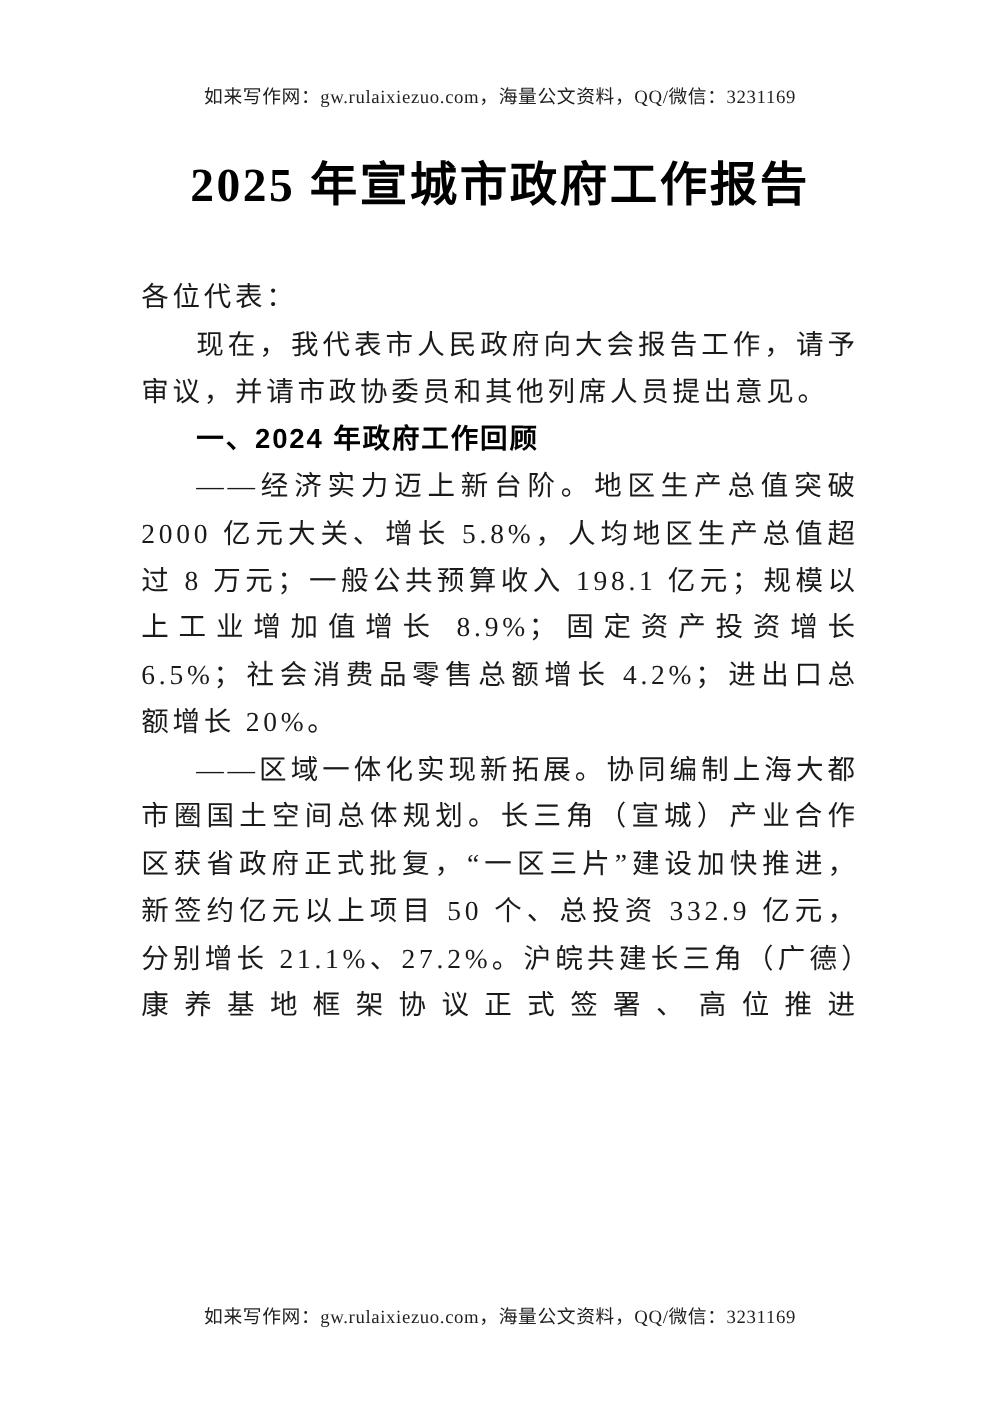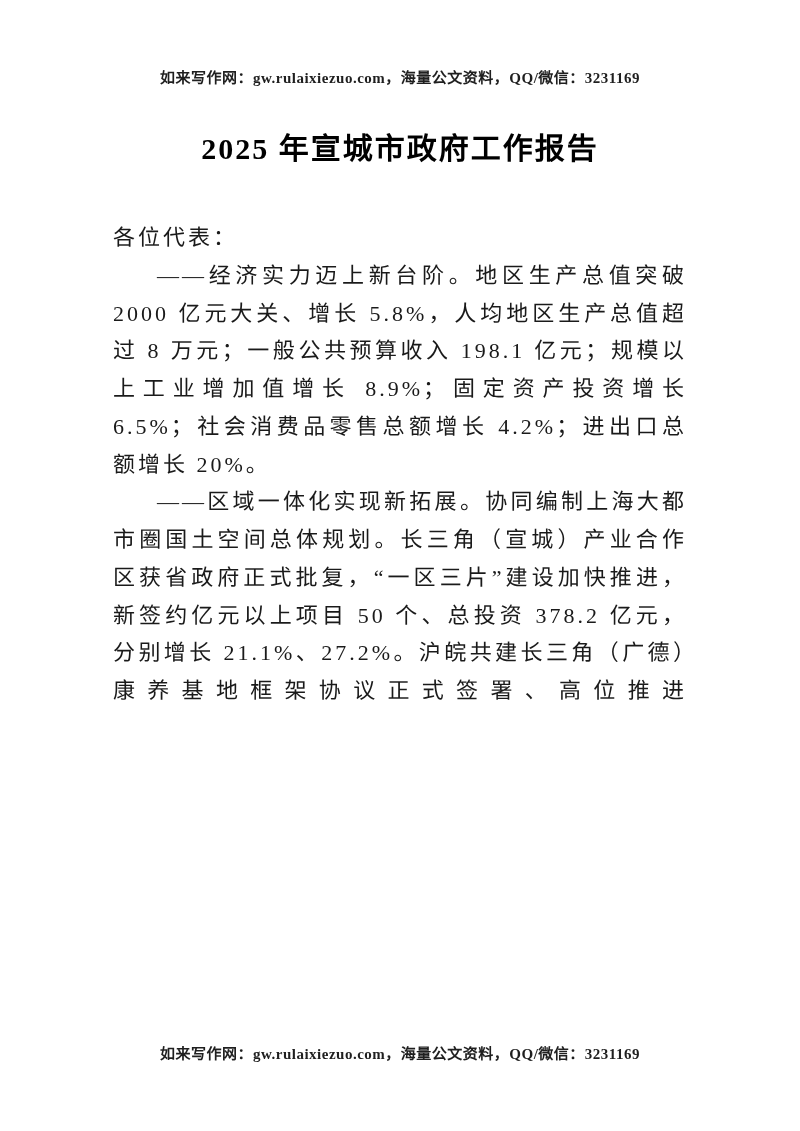--- a/index.html
+++ b/index.html
@@ -20,33 +20,32 @@
   .running-head {
     position: absolute;
     left: 0;
     width: 100%;
     text-align: center;
     font-size: 15px;
     line-height: 20px;
     letter-spacing: 0.5px;
     color: #1f1f1f;
     white-space: nowrap;
-    font-weight: bold;
   }
   .running-head.top { top: 68px; }
   .running-head.bottom { top: 1044px; }
   .doc-title {
     position: absolute;
     top: 126px;
     left: 0;
     width: 100%;
     margin: 0;
     text-align: center;
     font-family: "Liberation Serif", "DejaVu Serif", serif;
-    font-size: 30px;
+    font-size: 38px;
     font-weight: 700;
     letter-spacing: 2px;
     line-height: 46px;
     color: #000000;
   }
   .doc-body {
     position: absolute;
     top: 219px;
     left: 113px;
     width: 574px;
@@ -81,24 +80,26 @@
 <div class="page">
 
   <div class="running-head top">如来写作网：gw.rulaixiezuo.com，海量公文资料，QQ/微信：3231169</div>
 
   <h1 class="doc-title">2025 年宣城市政府工作报告</h1>
 
   <div class="doc-body">
 
     <p class="salutation">各位代表：</p>
 
+    <p class="para-indent">现在，我代表市人民政府向大会报告工作，请予审议，并请市政协委员和其他列席人员提出意见。</p>
 
+    <p class="section-heading">一、2024 年政府工作回顾</p>
 
 
     <p class="para-indent">——经济实力迈上新台阶。地区生产总值突破 2000 亿元大关、增长 5.8%，人均地区生产总值超过 8 万元；一般公共预算收入 198.1 亿元；规模以上工业增加值增长 8.9%；固定资产投资增长 6.5%；社会消费品零售总额增长 4.2%；进出口总额增长 20%。</p>
 
-    <p class="para-indent cutoff">——区域一体化实现新拓展。协同编制上海大都市圈国土空间总体规划。长三角（宣城）产业合作区获省政府正式批复，“一区三片”建设加快推进，新签约亿元以上项目 50 个、总投资 378.2 亿元，分别增长 21.1%、27.2%。沪皖共建长三角（广德）康养基地框架协议正式签署、高位推进</p>
+    <p class="para-indent cutoff">——区域一体化实现新拓展。协同编制上海大都市圈国土空间总体规划。长三角（宣城）产业合作区获省政府正式批复，“一区三片”建设加快推进，新签约亿元以上项目 50 个、总投资 332.9 亿元，分别增长 21.1%、27.2%。沪皖共建长三角（广德）康养基地框架协议正式签署、高位推进</p>
 
   </div>
 
   <div class="running-head bottom">如来写作网：gw.rulaixiezuo.com，海量公文资料，QQ/微信：3231169</div>
 
 </div>
 
 </body></html>

